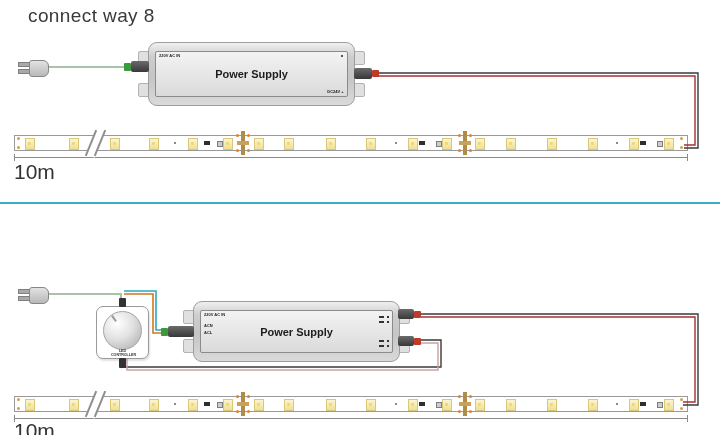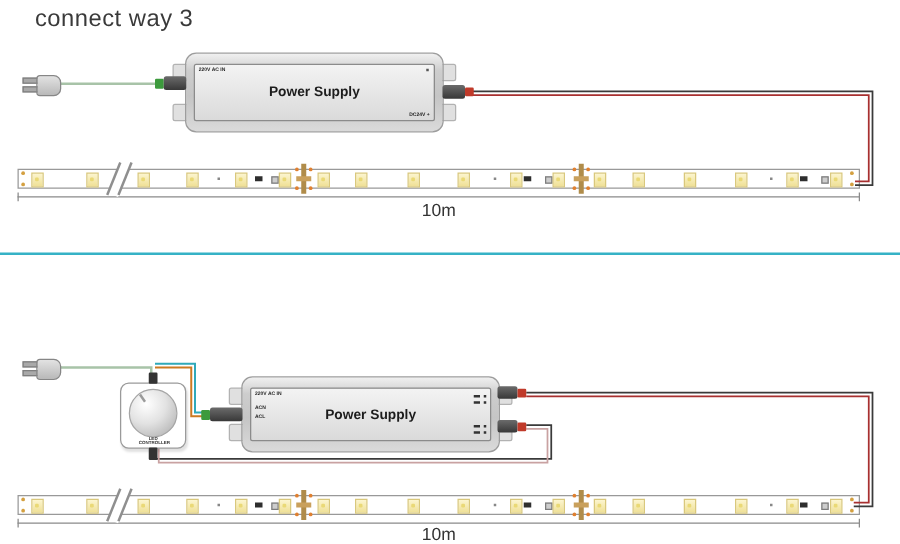--- a/index.html
+++ b/index.html
@@ -86,29 +86,29 @@
   .se-break:before{content:"";position:absolute;left:3px;top:0;width:9px;height:28px;background:#fff;transform:rotate(22deg);}
   .se-break .b1,.se-break .b2{position:absolute;top:0;width:2px;height:28px;background:#8f8f8f;transform:rotate(22deg);}
   .se-break .b1{left:2px;} .se-break .b2{left:11px;}
 
   
   .dim{position:absolute;left:14px;width:674px;height:7px;}
   #dim1{top:154px;} #dim2{top:415px;}
   .dim .line{position:absolute;left:0;right:0;top:3px;height:1px;background:#8a8a8a;}
   .dim .tick{position:absolute;top:0;width:1px;height:7px;background:#8a8a8a;}
   .dim .tick.l{left:0;} .dim .tick.r{right:0;}
-  .len{position:absolute;left:14px;width:674px;text-align:center;font-size:14px;color:#333;}
+  .len{position:absolute;left:14px;width:674px;text-align:left;font-size:21px;color:#333;}
   #len1{top:160px;} #len2{top:419px;}
 </style>
 </head>
 <body>
 
 <div class="canvas">
 
-  <div class="title" id="title1">connect way 3</div>
+  <div class="title" id="title1">connect way 8</div>
 
   <div class="divider" style="background:#35b2c6;"></div>
 
   <div class="strip" id="strip1">
       <div class="se se-endpad" style="left: 0.6%;"></div>
       <div class="se se-led" style="left: 2.1%;"></div>
       <div class="se se-led" style="left: 8.6%;"></div>
       <div class="se se-break" style="left: 12%;">
         <i class="b1"></i>
         <i class="b2"></i>

